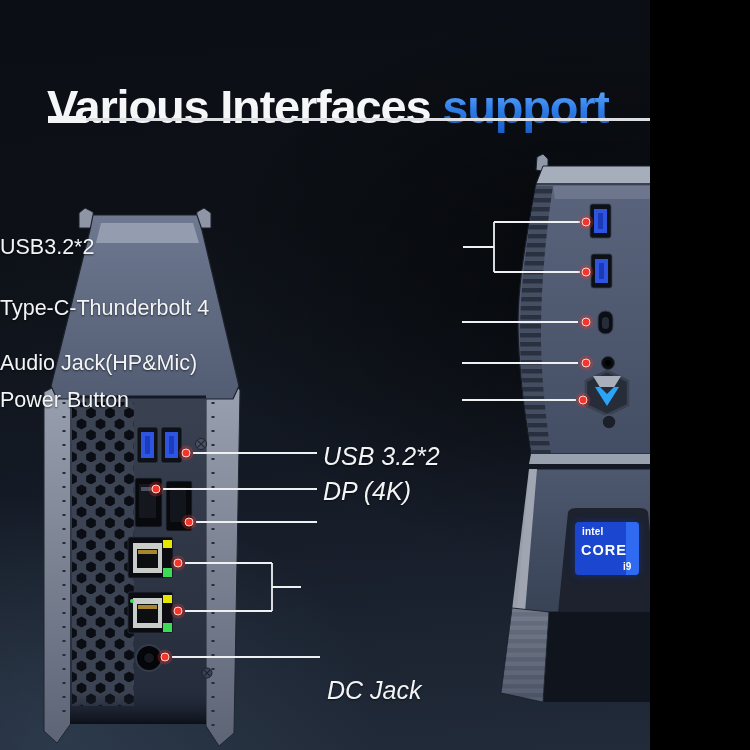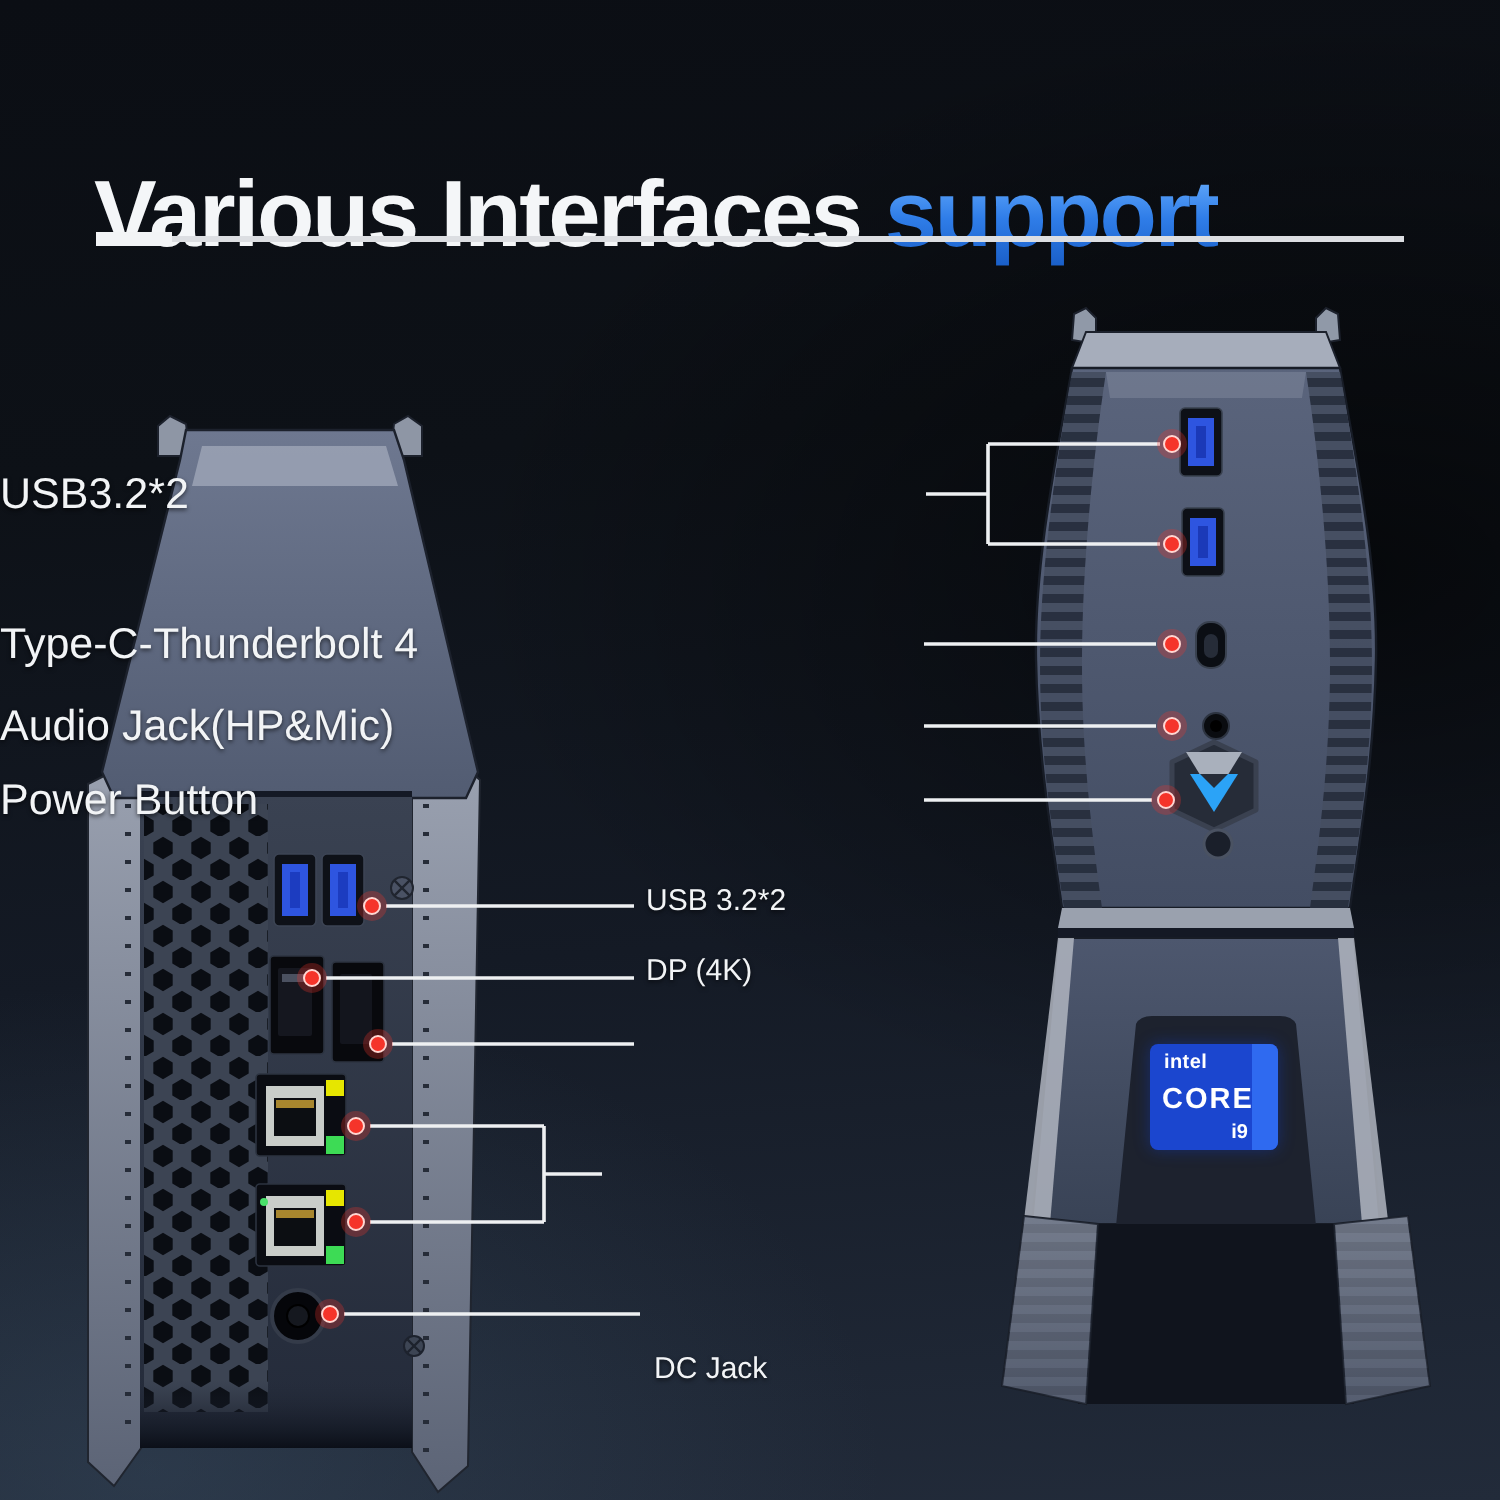--- a/index.html
+++ b/index.html
@@ -1,17 +1,17 @@
 <!DOCTYPE html>
 <html><head>
 <meta charset="utf-8">
 <style>
   html,body{margin:0;padding:0;background:#000;}
   .stage{
-    position:relative;width:750px;height:750px;overflow:hidden;
+    position:relative;width:650px;height:750px;overflow:hidden;
     font-family:"Liberation Sans","DejaVu Sans",sans-serif;
     background:
       radial-gradient(95% 60% at 90% 38%, rgba(0,0,0,.60), rgba(0,0,0,0) 62%),
       radial-gradient(75% 50% at 10% 98%, rgba(64,86,108,.38), rgba(0,0,0,0) 65%),
       linear-gradient(176deg,#0b0e14 0%,#0d1117 30%,#141a25 62%,#222b3a 100%);
   }
   .scene{position:absolute;left:0;top:0;}
   .title{
     position:absolute;left:47px;top:48px;width:680px;
     font-size:47px;font-weight:bold;letter-spacing:-1.2px;color:#f4f6f8;
@@ -22,30 +22,30 @@
     -webkit-background-clip:text;background-clip:text;color:transparent;
     margin-left:12px;
   }
   .rule-thick{position:absolute;left:48px;top:116px;width:38px;height:7px;background:#f2f4f6;}
   .rule-thin{position:absolute;left:86px;top:118px;width:616px;height:3px;background:#dcdee2;}
   .callout{
     position:absolute;color:#f2f4f6;white-space:nowrap;
     text-shadow:0 1px 2px rgba(0,0,0,.6);
   }
   .callout.right-side{font-size:21.5px;left:0;width:460px;text-align:left;}
-  .callout.left-side{font-size:15px;text-align:center;}
+  .callout.left-side{font-size:25px;text-align:center;font-style:italic;}
   .badge{
     position:absolute;left:575px;top:522px;width:64px;height:53px;
     background:#1b46cf;border-radius:4px;overflow:hidden;
     box-shadow:0 0 8px rgba(20,60,190,.45);
   }
   .badge .strip{position:absolute;right:0;top:0;width:13px;height:100%;background:#2f6af0;}
   .badge .brand{position:absolute;left:7px;top:4px;font-size:10px;font-weight:bold;color:#fff;letter-spacing:.2px;}
   .badge .product{position:absolute;left:6px;top:20px;font-size:14.5px;font-weight:bold;color:#fff;letter-spacing:1px;text-align:center;}
-  .badge .model{position:absolute;right:15px;bottom:3px;width:13px;text-align:right;font-size:10px;font-weight:bold;color:#fff;}
+  .badge .model{position:absolute;right:3px;bottom:3px;width:13px;text-align:left;font-size:10px;font-weight:bold;color:#fff;}
 </style>
 </head>
 <body>
 
 <div class="stage">
 
   <svg class="scene" width="750" height="750" viewBox="0 0 750 750">
     <defs>
       <linearGradient id="g-topface" x1="0" y1="0" x2="0" y2="1">
         <stop offset="0" stop-color="#6e7890"></stop>
@@ -249,21 +249,21 @@
         <circle cx="165" cy="657" r="4"></circle>
       </g>
     </g>
   </svg>
 
   <h1 class="title"><span>Various Interfaces</span><span class="accent">support</span></h1>
   <div class="rule-thick"></div>
   <div class="rule-thin"></div>
 
   <div class="callout right-side" style="top:235px;">USB3.2*2</div>
-  <div class="callout right-side" style="top:310px;">Type-C-Thunderbolt 4</div>
+  <div class="callout right-side" style="top:296px;">Type-C-Thunderbolt 4</div>
   <div class="callout right-side" style="top:351px;">Audio Jack(HP&amp;Mic)</div>
   <div class="callout right-side" style="top:388px;">Power Button</div>
 
   <div class="callout left-side" style="left:323px;top:442px;">USB 3.2*2</div>
   <div class="callout left-side" style="left:323px;top:477px;">DP (4K)</div>
   <div class="callout left-side" style="left:327px;top:646px;margin-top:30px;">DC Jack</div>
 
   <div class="badge">
     <div class="strip"></div>
     <div class="brand">intel</div>

